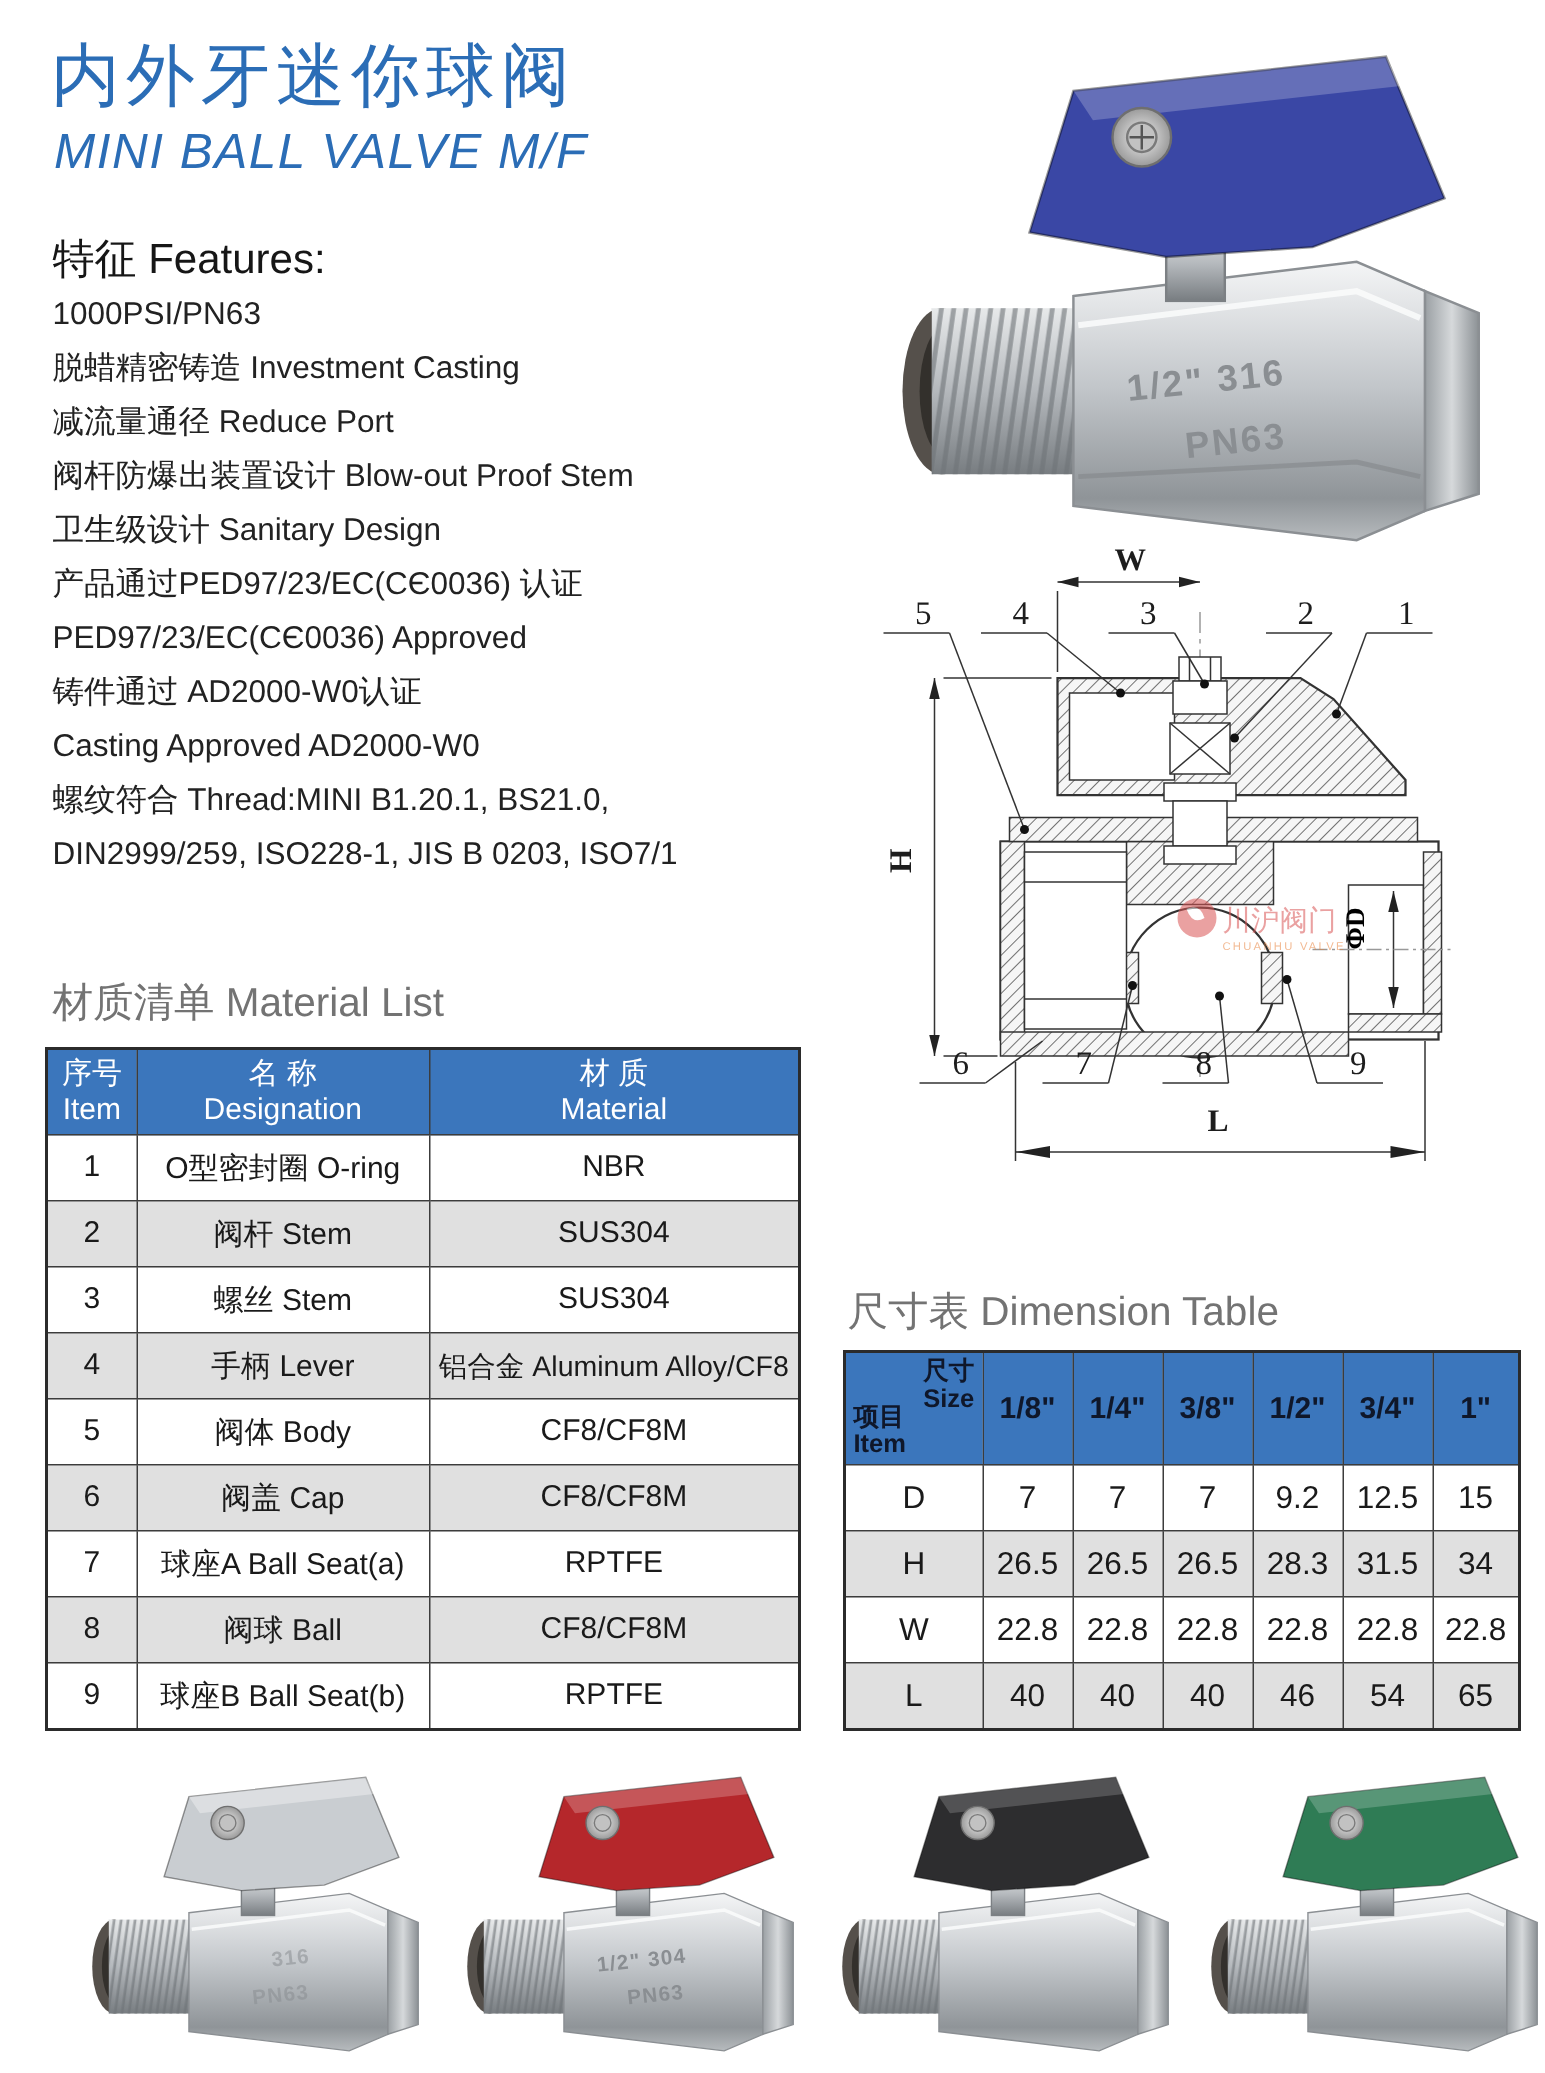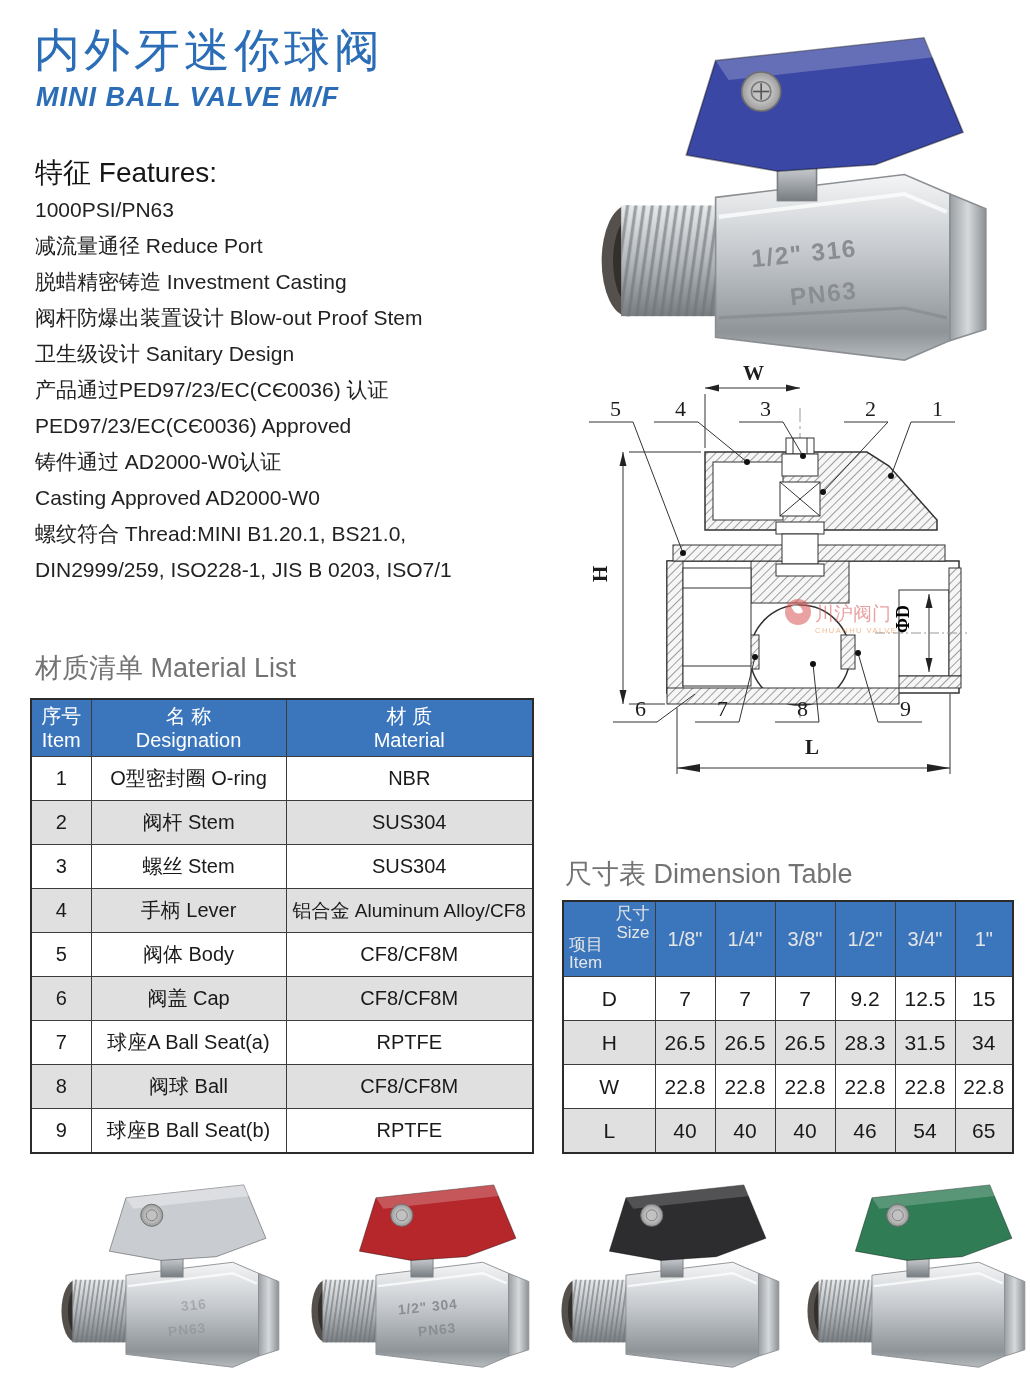--- a/index.html
+++ b/index.html
@@ -3,38 +3,38 @@
 <meta charset="utf-8">
 <style>
   html,body{margin:0;padding:0;}
   body{
     width:1030px;height:1382px;position:relative;background:#ffffff;
     font-family:"Liberation Sans","DejaVu Sans",sans-serif;color:#1a1a1a;
     overflow:hidden;
   }
   .abs{position:absolute;}
   .title-cn{left:34px;top:20px;font-size:46px;letter-spacing:4px;color:#2b6db6;font-weight:400;}
-  .title-en{left:36px;top:82px;font-size:27px;color:#2b6db6;font-style:italic;font-weight:700;letter-spacing:1px;}
+  .title-en{left:36px;top:82px;font-size:33px;color:#2b6db6;font-style:italic;font-weight:400;letter-spacing:1px;}
   .feat-head{left:35px;top:154px;font-size:28px;color:#161616;}
   .feat-list{left:35px;top:192px;font-size:21px;line-height:36px;color:#222;}
   .sec-title{font-size:27px;color:#737373;}
   table{border-collapse:collapse;table-layout:fixed;padding-left:27px;}
   
   .mat{left:30px;top:698px;width:502px;}
   .mat th,.mat td{border:1px solid #3c3c3c;text-align:center;vertical-align:middle;padding:0;}
   .mat{border:2px solid #2b2b2b;}
   .mat thead th{background:#3b76bc;color:#ffffff;height:56px;font-weight:400;font-size:20px;line-height:1.2;}
   .mat tbody td{height:43px;font-size:20px;background:#ffffff;}
   .mat tbody tr:nth-child(even) td{background:#e0e0e0;}
   .mat .c-mat{font-size:19px;text-align:center;}
   
   .dim{left:562px;top:900px;width:450px;}
   .dim th,.dim td{border:1px solid #3c3c3c;text-align:center;vertical-align:middle;padding:0;}
   .dim{border:2px solid #2b2b2b;}
-  .dim thead th{background:#3b76bc;color:#e5e5e5;height:74px;font-weight:400;font-size:20px;}
+  .dim thead th{background:#3b76bc;color:#0f172a;height:74px;font-weight:700;font-size:20px;}
   .dim tbody td{height:43px;font-size:21px;background:#ffffff;}
   .dim tbody tr:nth-child(even) td{background:#e0e0e0;}
   .corner{position:relative;
     background-color:#3b76bc;
     background-image:linear-gradient(to bottom right,rgba(0,0,0,0) calc(50% - 1px),#16324e calc(50% - 1px),#16324e calc(50% + 1px),rgba(0,0,0,0) calc(50% + 1px));
   }
   .corner .sz{position:absolute;top:3px;right:5px;text-align:right;font-size:17px;line-height:1.1;}
   .corner .it{position:absolute;bottom:3px;left:5px;text-align:left;font-size:17px;line-height:1.1;}
   .engrave{fill:#8a8e92;font-size:15px;font-weight:bold;letter-spacing:1px;font-family:"Liberation Sans",sans-serif;}
   .dnum{font-family:"Liberation Serif","DejaVu Serif",serif;font-size:22px;fill:#1d1d1d;}
@@ -76,22 +76,22 @@
     </pattern>
   </defs>
 </svg>
 
 <div class="abs title-cn">内外牙迷你球阀</div>
 <div class="abs title-en">MINI BALL VALVE  M/F</div>
 
 <div class="abs feat-head">特征 Features:</div>
 <div class="abs feat-list">
   <div>1000PSI/PN63</div>
+  <div>脱蜡精密铸造 Investment Casting</div>
   <div>减流量通径 Reduce Port</div>
-  <div>脱蜡精密铸造 Investment Casting</div>
   <div>阀杆防爆出装置设计 Blow-out Proof Stem</div>
   <div>卫生级设计 Sanitary Design</div>
   <div>产品通过PED97/23/EC(CЄ0036) 认证</div>
   <div>PED97/23/EC(CЄ0036) Approved</div>
   <div>铸件通过 AD2000-W0认证</div>
   <div>Casting Approved  AD2000-W0</div>
   <div>螺纹符合 Thread:MINI B1.20.1, BS21.0,</div>
   <div>DIN2999/259, ISO228-1, JIS B 0203, ISO7/1</div>
 </div>
 

